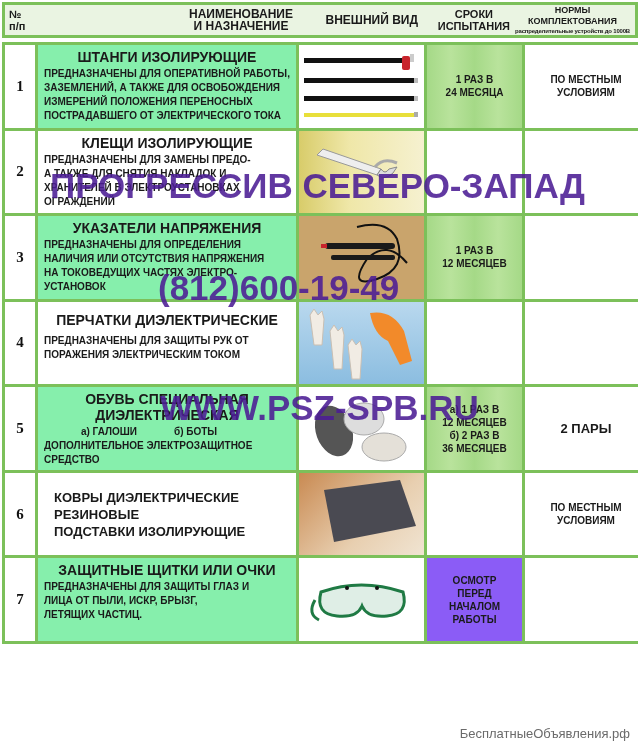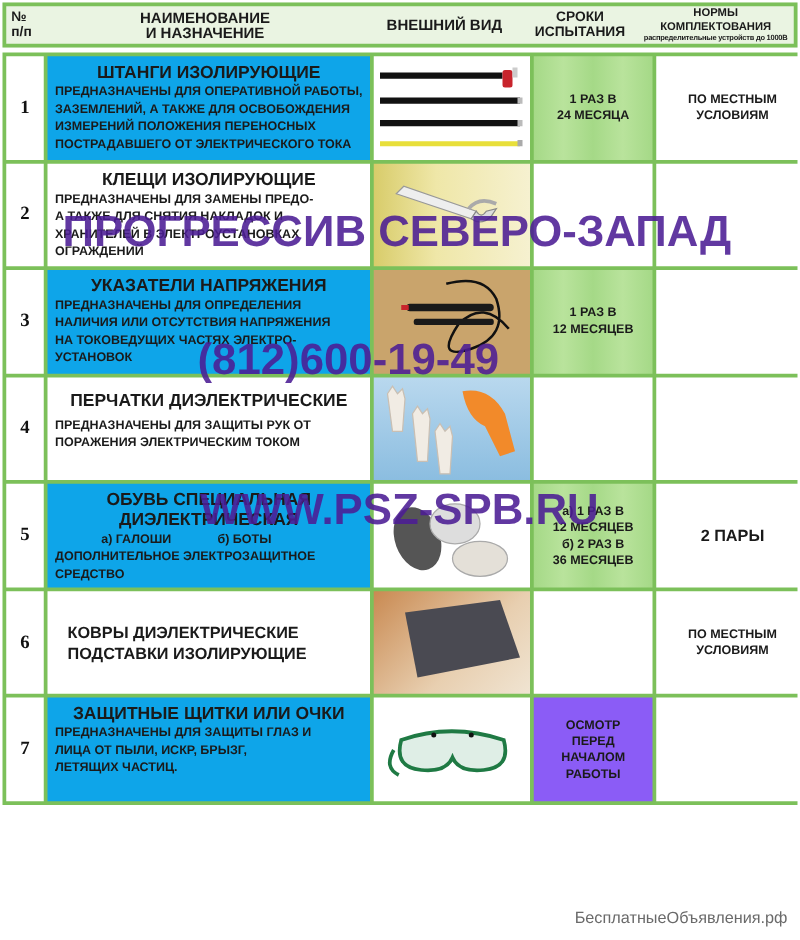--- a/index.html
+++ b/index.html
@@ -4,40 +4,40 @@
 <style>
   * { box-sizing: border-box; margin: 0; padding: 0; }
   html, body { width: 640px; height: 752px; background: #ffffff; overflow: hidden; }
   body { position: relative; font-family: "Liberation Sans", sans-serif; color: #111; }
 
   .poster { position: absolute; left: 0; top: 0; width: 640px; height: 650px; }
 
   
   .hdr { position: absolute; left: 2px; top: 2px; width: 636px; height: 36px;
          background: #eaf4e2; border: 3px solid #7cc05a; display: flex; }
-  .hdr > div { display: flex; align-items: center; justify-content: center; text-align: center;
+  .hdr > div { display: flex; align-items: center; justify-content: flex-end; text-align: center;
                font-weight: bold; font-size: 11px; line-height: 12px; color: #1a1a1a; }
   .h-num { width: 30px; justify-content: flex-start !important; padding-left: 4px; text-align: left !important; }
   .h-name { width: 258px; font-size: 12px !important; }
   .h-look { width: 125px; font-size: 12px !important; }
   .h-term { width: 92px; font-size: 11px; }
   .h-norm { width: 125px; flex-direction: column; }
   .h-norm .big { font-size: 9px; line-height: 11px; }
   .h-norm .small { font-size: 6px; line-height: 8px; font-weight: bold; letter-spacing: -0.2px; }
 
   
   .grid { position: absolute; left: 2px; top: 42px; width: 636px; height: 602px;
           background: #7cc05a; display: grid;
           grid-template-columns: 30px 258px 125px 95px 122px;
           grid-auto-rows: 1fr; gap: 3px; padding: 3px; }
   .cell { background: #fff; position: relative; overflow: hidden; }
   .c-num { display: flex; align-items: center; justify-content: center;
            font-family: "Liberation Serif", serif; font-weight: bold; font-size: 15px; }
   .c-name { padding: 4px 6px; font-weight: bold; color: #1a1a1a; }
-  .c-name.green { background: #0ea5e9; }
+  .c-name.green { background: #86efac; }
   .c-name .title { font-size: 14px; text-align: center; line-height: 16px; margin-bottom: 2px; }
   .c-name .desc { font-size: 10px; line-height: 14px; }
   .c-name.plain { display: flex; flex-direction: column; justify-content: center; padding-left: 16px; }
   .c-name.plain .line { font-size: 13px; line-height: 17px; }
   .c-term { display: flex; align-items: center; justify-content: center; text-align: center;
             font-weight: bold; font-size: 10px; line-height: 13px; color: #1a1a1a; }
   .c-term.green { background: linear-gradient(90deg,#a5d987 0%,#b9e39c 25%,#a5d987 50%,#b9e39c 75%,#a5d987 100%); }
   .c-norm { display: flex; align-items: center; justify-content: center; text-align: center;
             font-weight: bold; font-size: 10px; line-height: 13px; color: #1a1a1a; }
   .c-norm.big { font-size: 13px; }
@@ -203,20 +203,21 @@
         <div>36 МЕСЯЦЕВ</div>
       </div>
     </div>
     <div class="cell c-norm big">
       <div>2 ПАРЫ</div>
     </div>
 
     <div class="cell c-num">6</div>
     <div class="cell c-name plain">
       <div class="line">КОВРЫ  ДИЭЛЕКТРИЧЕСКИЕ</div>
+      <div class="line">РЕЗИНОВЫЕ</div>
       <div class="line">ПОДСТАВКИ ИЗОЛИРУЮЩИЕ</div>
     </div>
     <div class="cell c-img" style="background:linear-gradient(135deg,#c98a52,#e8cfb0 60%,#f0e4d2);">
       <svg width="116" height="76" viewBox="0 0 116 76">
         <polygon points="20,14 96,4 112,50 30,66" fill="#4a4a52"></polygon>
       </svg>
     </div>
     <div class="cell c-term"></div>
     <div class="cell c-norm">
       <div>

